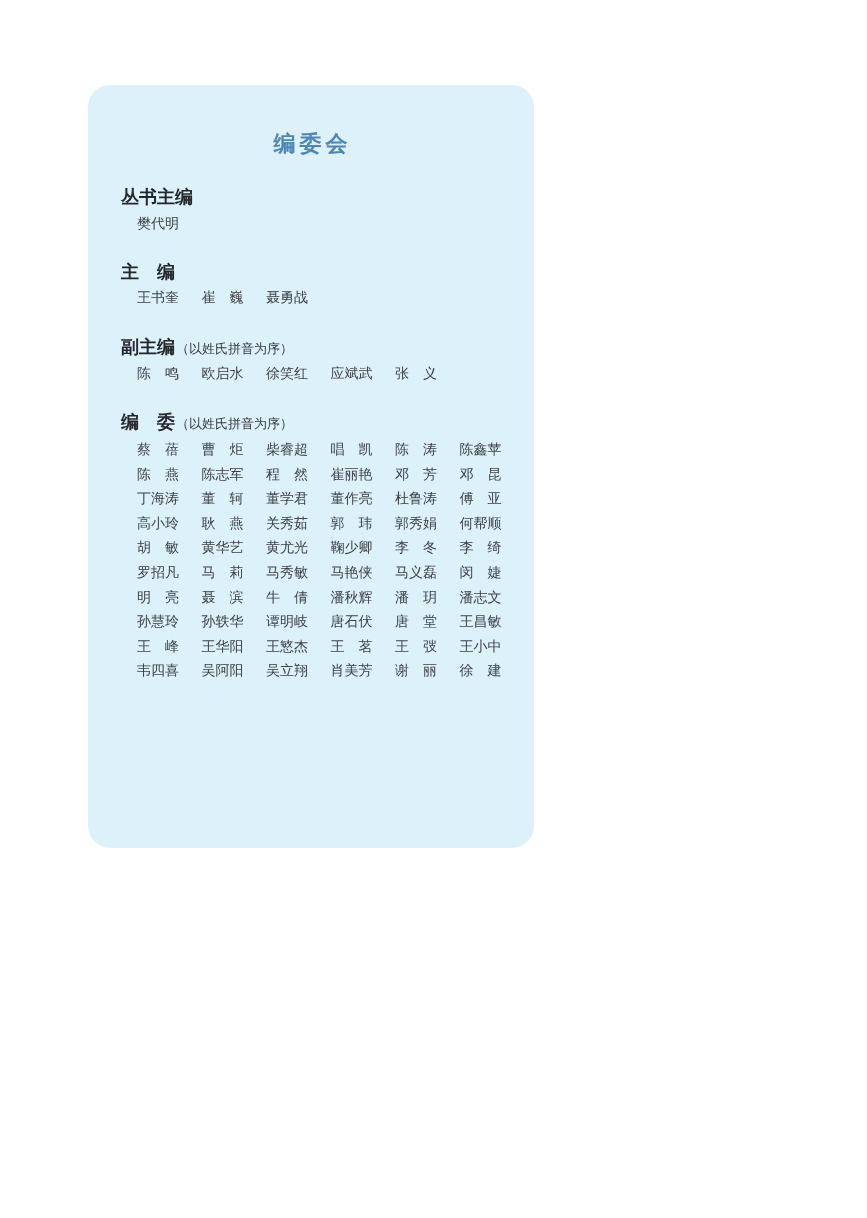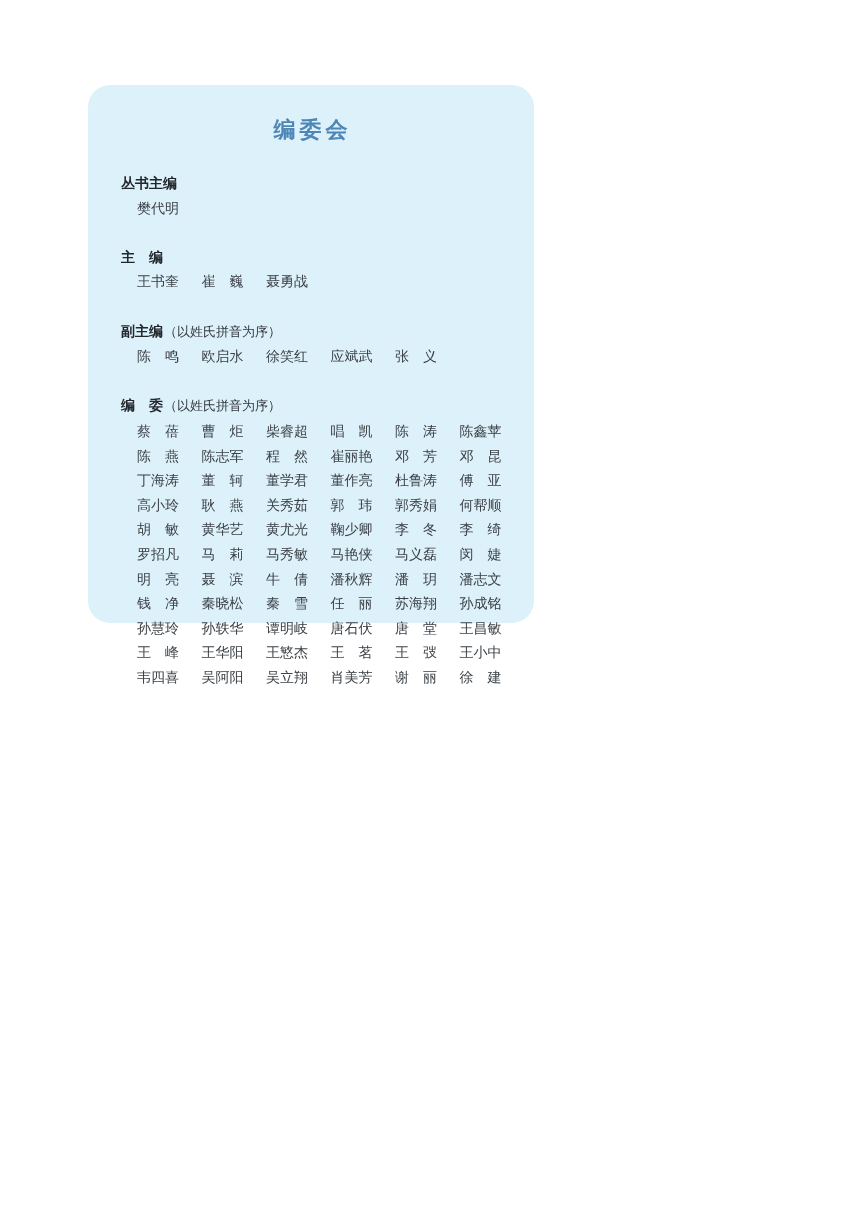--- a/index.html
+++ b/index.html
@@ -13,23 +13,23 @@
     height: 1218px;
     background: #ffffff;
     overflow: hidden;
     font-family: "DejaVu Serif", "Liberation Serif", serif;
   }
   .card {
     position: absolute;
     left: 88px;
     top: 85px;
     width: 446px;
-    height: 538px;
+    height: 763px;
     box-sizing: border-box;
-    padding: 30px 30px 0 33px;
+    padding: 44px 30px 0 33px;
     background: var(--card-bg, #ddf1fb);
     border-radius: 22px;
   }
   .title {
     margin: 0 0 28px 0;
     height: 28px;
     line-height: 28px;
     text-align: center;
     font-size: 22px;
     font-weight: bold;
@@ -43,21 +43,21 @@
   .section:last-child {
     margin-bottom: 0;
   }
   .section-heading {
     line-height: 24.6px;
     white-space: nowrap;
   }
   .section-label {
     font-family: "DejaVu Sans", "Liberation Sans", sans-serif;
     font-weight: bold;
-    font-size: 14px;
+    font-size: 18px;
     color: var(--heading-color, #22272b);
   }
   .section-note {
     font-family: "DejaVu Serif", "Liberation Serif", serif;
     font-weight: normal;
     font-size: 13px;
     color: var(--note-color, #33383d);
     margin-left: 1px;
   }
   .name-row {
@@ -156,28 +156,20 @@
           </div>
           <div class="name-row">
             <span class="member-name">明　亮</span>
             <span class="member-name">聂　滨</span>
             <span class="member-name">牛　倩</span>
             <span class="member-name">潘秋辉</span>
             <span class="member-name">潘　玥</span>
             <span class="member-name">潘志文</span>
           </div>
           <div class="name-row">
-            <span class="member-name">钱　净</span>
-            <span class="member-name">秦晓松</span>
-            <span class="member-name">秦　雪</span>
-            <span class="member-name">任　丽</span>
-            <span class="member-name">苏海翔</span>
-            <span class="member-name">孙成铭</span>
-          </div>
-          <div class="name-row">
             <span class="member-name">孙慧玲</span>
             <span class="member-name">孙轶华</span>
             <span class="member-name">谭明岐</span>
             <span class="member-name">唐石伏</span>
             <span class="member-name">唐　堂</span>
             <span class="member-name">王昌敏</span>
           </div>
           <div class="name-row">
             <span class="member-name">王　峰</span>
             <span class="member-name">王华阳</span>

